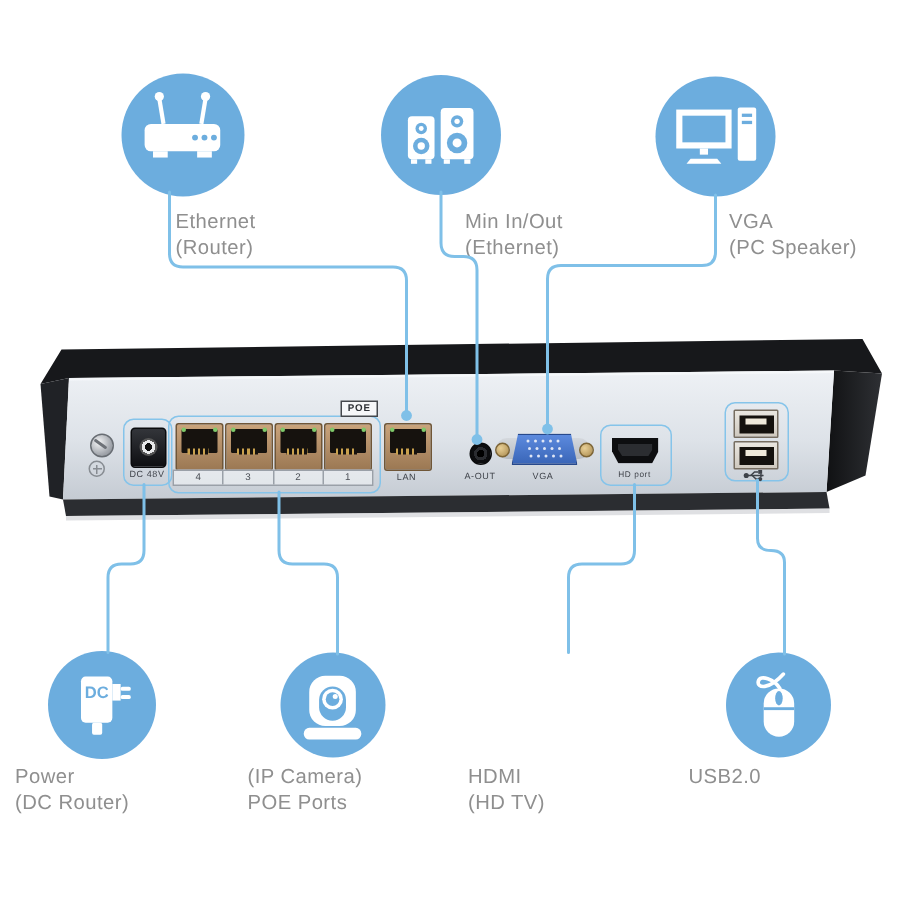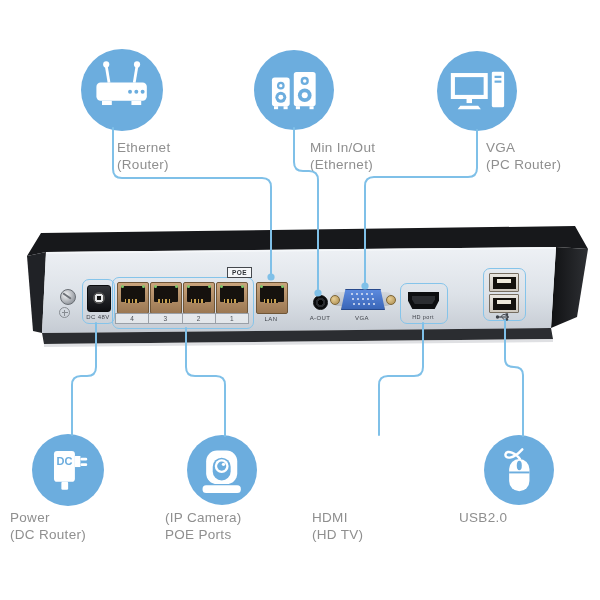--- a/index.html
+++ b/index.html
@@ -229,21 +229,21 @@
       <rect x="8" y="14" width="21" height="13" fill="#6cadde"></rect>
       <rect x="16.5" y="30" width="4" height="3" fill="#fff"></rect>
       <polygon points="12,35 25,35 27,37.5 10,37.5" fill="#fff"></polygon>
       <rect x="35" y="10" width="9" height="26" rx="1" fill="#fff"></rect>
       <rect x="37" y="13" width="5" height="1.6" fill="#6cadde"></rect>
         <rect x="37" y="16.5" width="5" height="1.6" fill="#6cadde"></rect>
     </svg>
   </div>
   <div class="callout-label" style="left:486px;top:139px;">
     <div>VGA</div>
-    <div>(PC Router)</div>
+    <div>(PC Speaker)</div>
   </div>
 
   <div class="circle" style="left:32px;top:434px;width:72px;height:72px;">
     <svg viewBox="0 0 48 48">
       <rect x="13" y="9" width="17" height="25" rx="2.5" fill="#fff"></rect>
       <text x="21.5" y="20.5" text-anchor="middle" font-size="9" font-weight="bold" fill="#6cadde" font-family="Liberation Sans, sans-serif">DC</text>
       <rect x="30" y="13" width="4.5" height="9" fill="#fff"></rect>
       <rect x="34.5" y="14.5" width="5.5" height="2.2" rx="1" fill="#fff"></rect>
       <rect x="34.5" y="19" width="5.5" height="2.2" rx="1" fill="#fff"></rect>
       <rect x="19" y="34" width="5.5" height="6.5" rx="1" fill="#fff"></rect>

